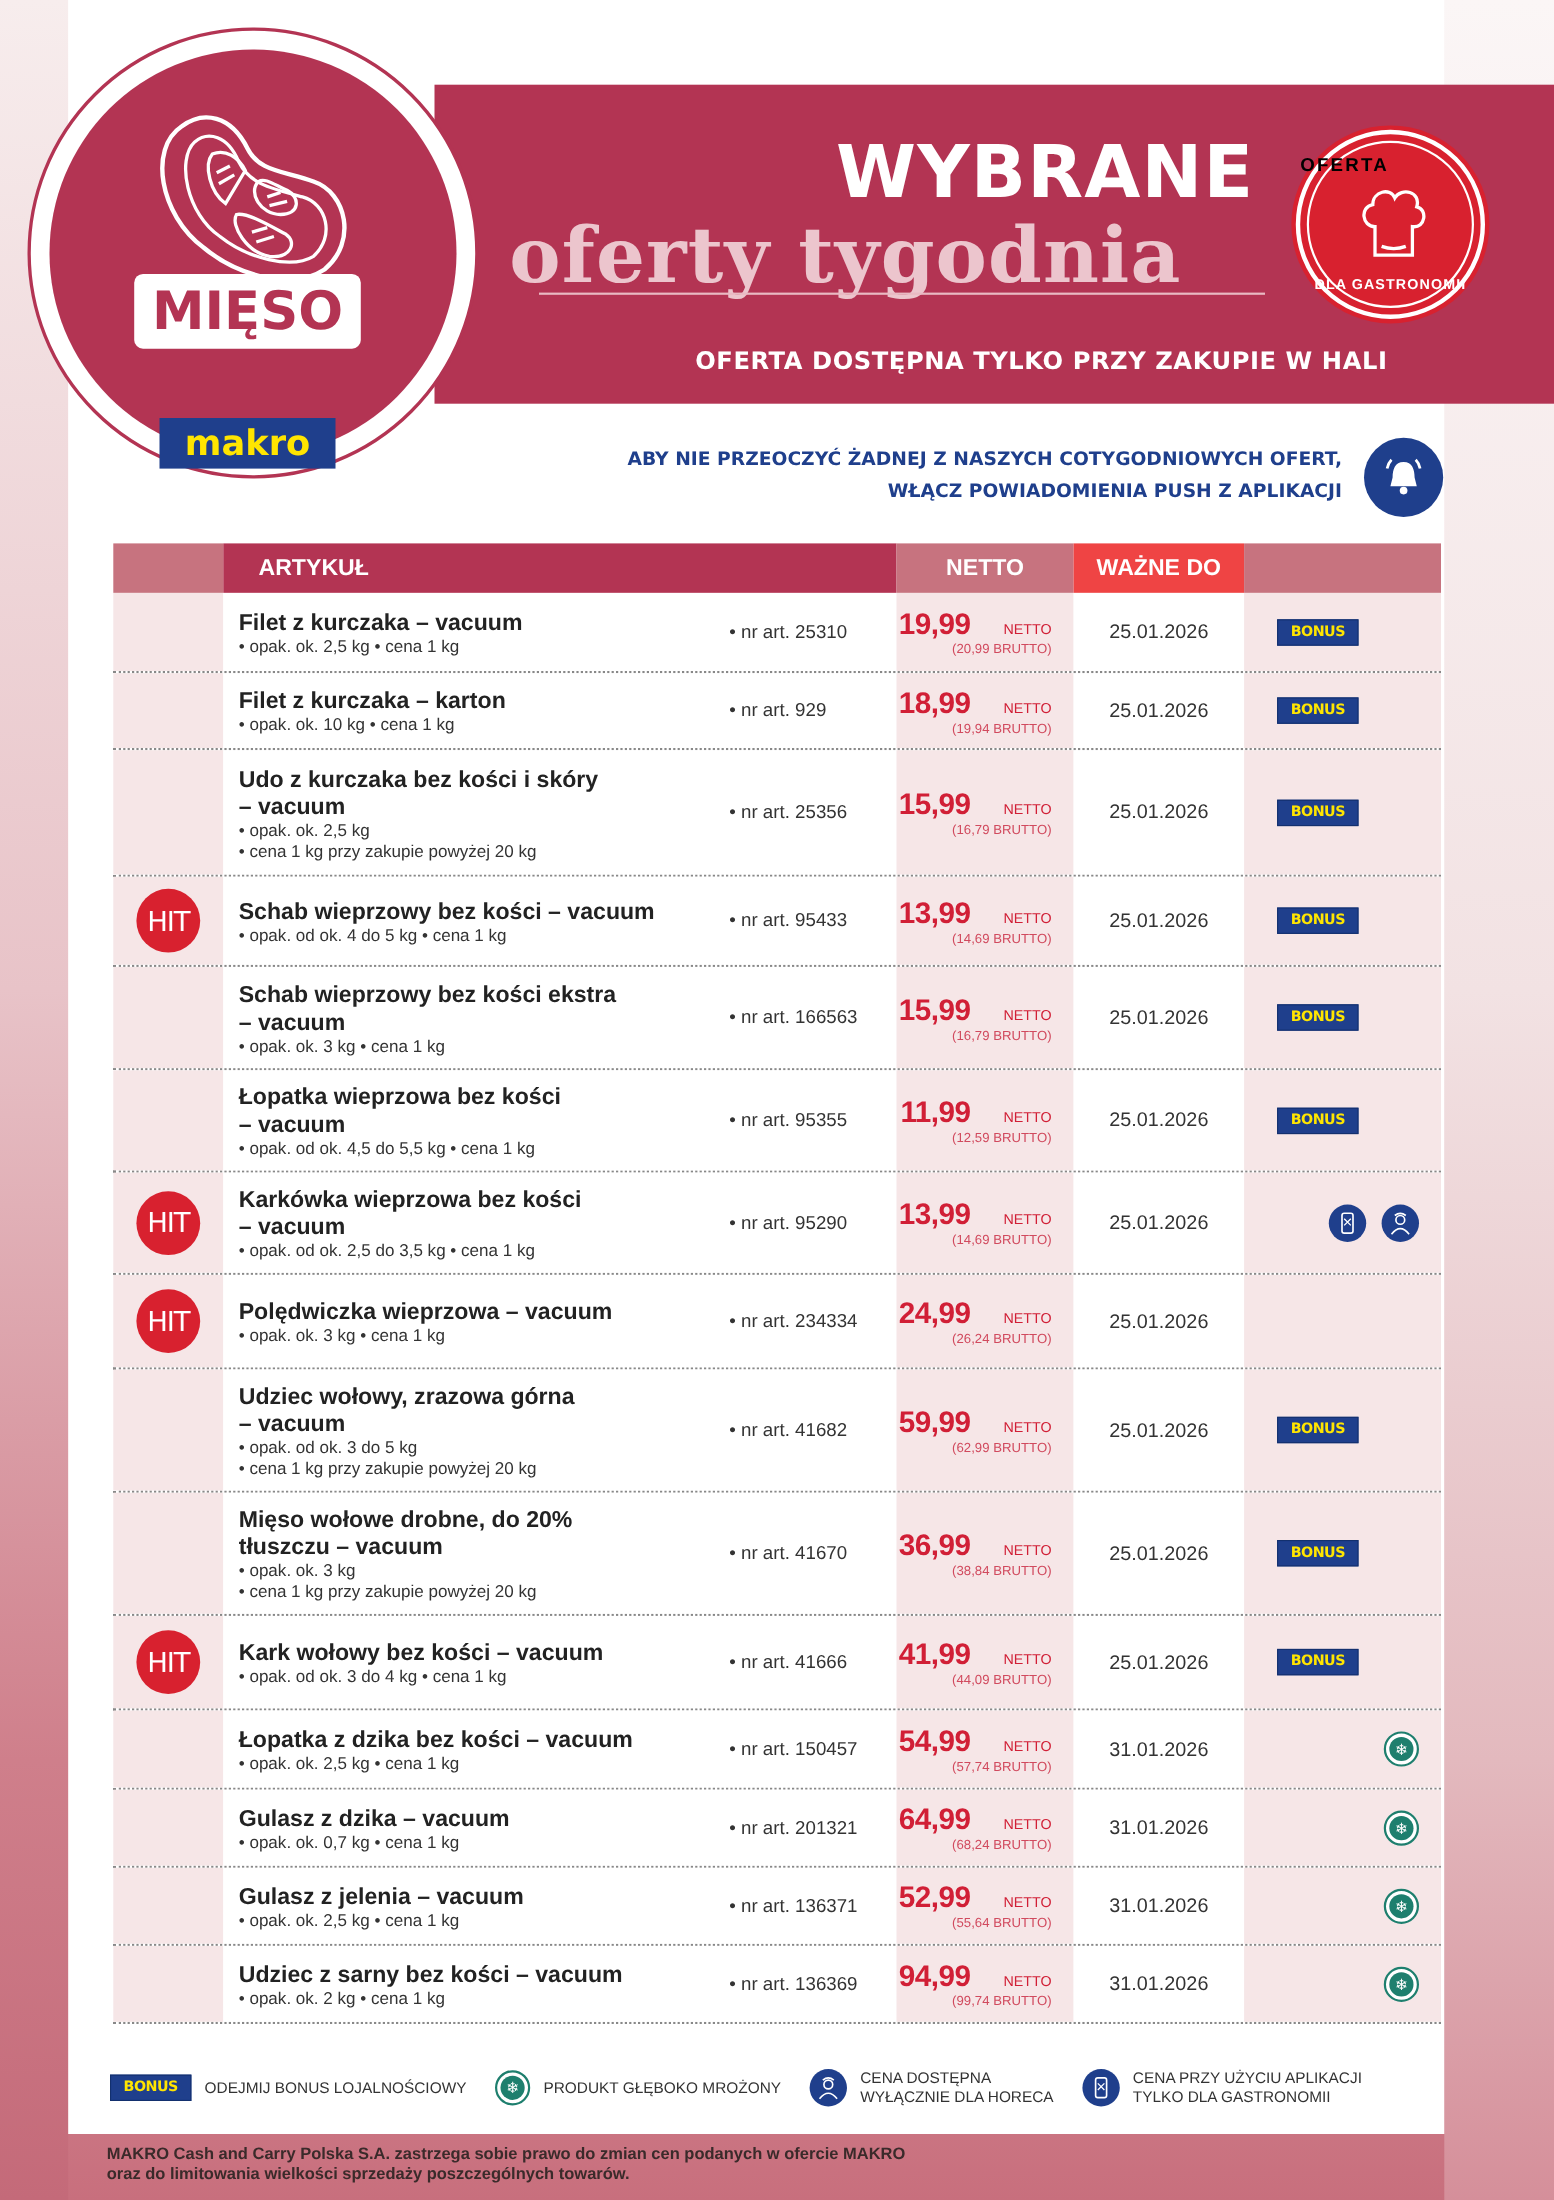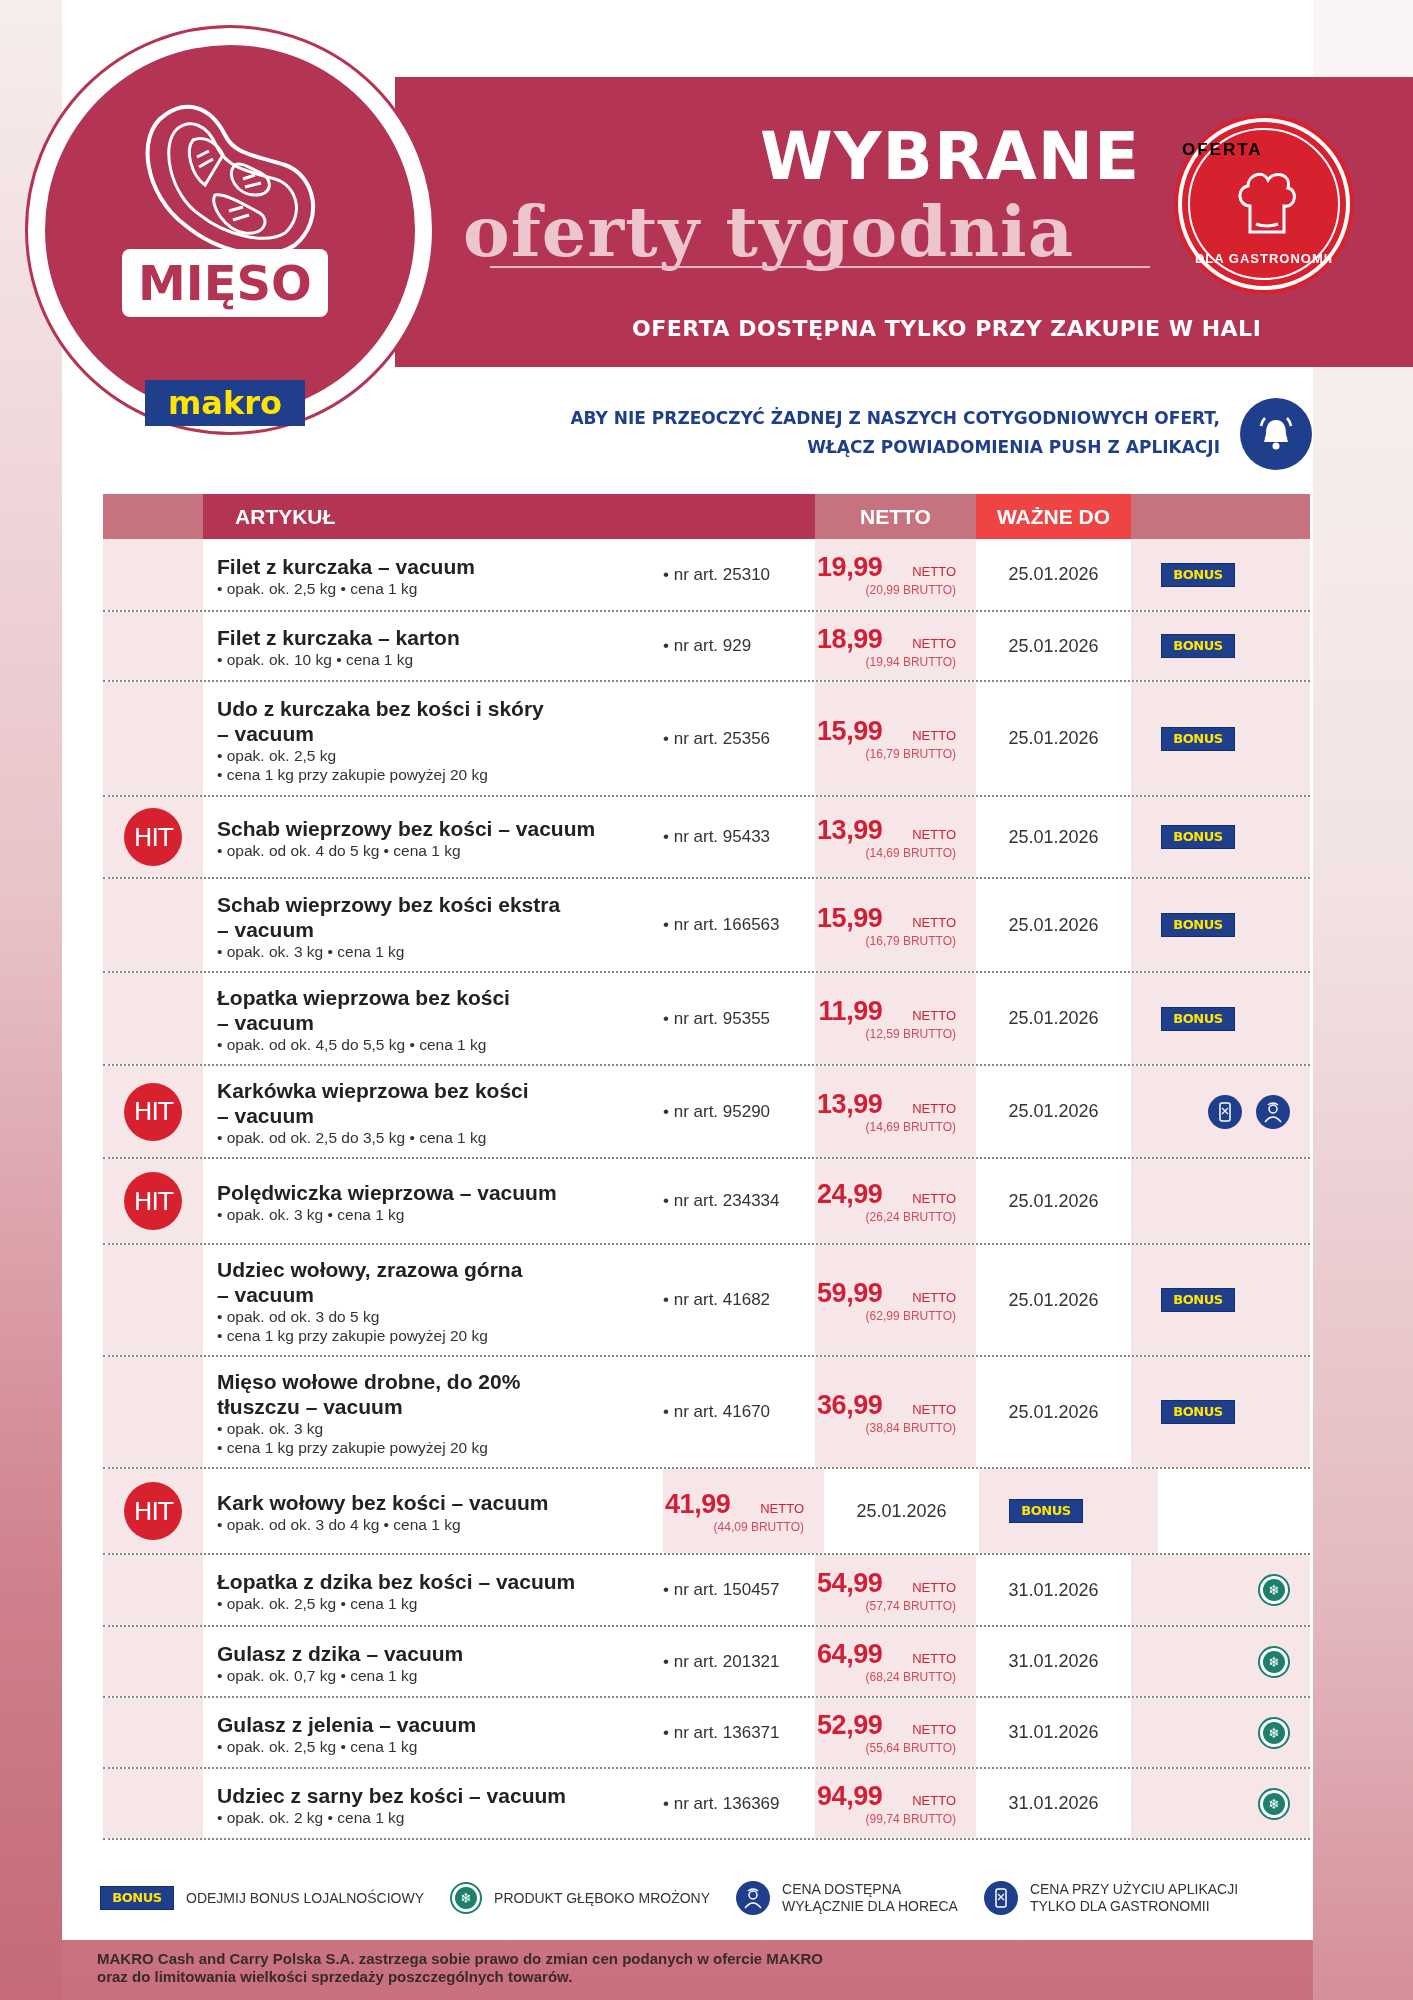--- a/index.html
+++ b/index.html
@@ -443,20 +443,21 @@
         </div>
       </div>
       <div class="row" style="height: 86px;">
     <div class="c-hit">
           <div class="hit">HIT</div>
         </div>
     <div class="c-art">
           <div class="p-name">Kark wołowy bez kości – vacuum</div>
           <div class="p-desc">• opak. od ok. 3 do 4 kg • cena 1 kg</div>
         </div>
+    <div class="c-nr">• nr art. 41666</div>
     <div class="c-cena">
       <div class="price-line">
         <span class="price">41,99</span>
         <span class="netto">NETTO</span>
       </div>
       <div class="brutto">(44,09 BRUTTO)</div>
     </div>
     <div class="c-wazne">25.01.2026</div>
     <div class="c-icons">
           <div class="bonus">BONUS</div>

